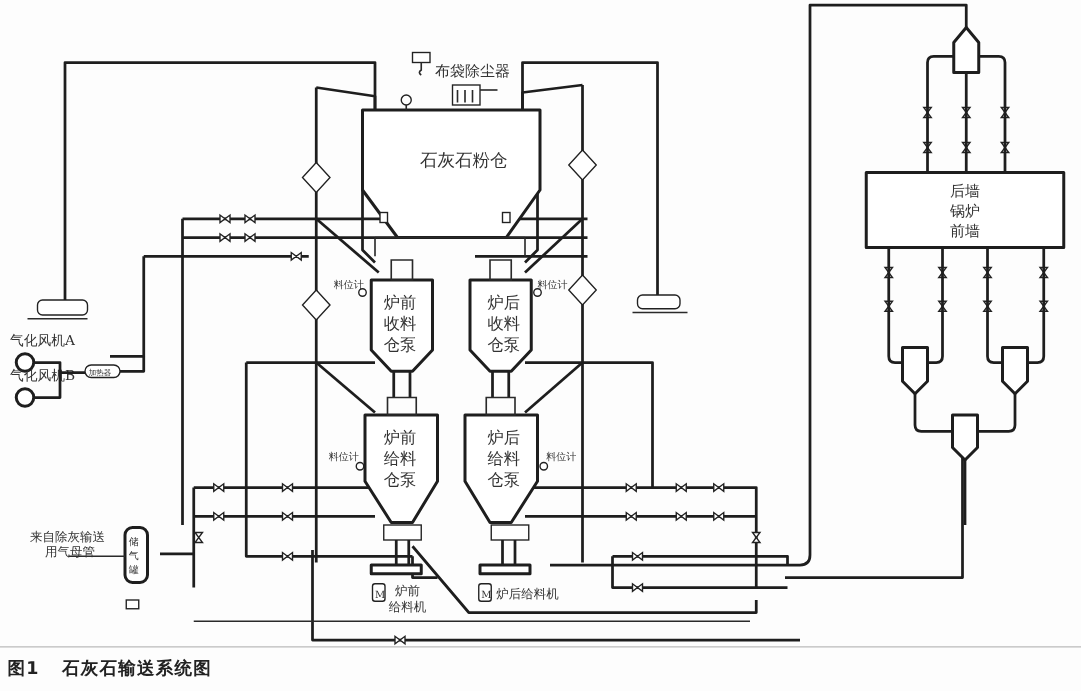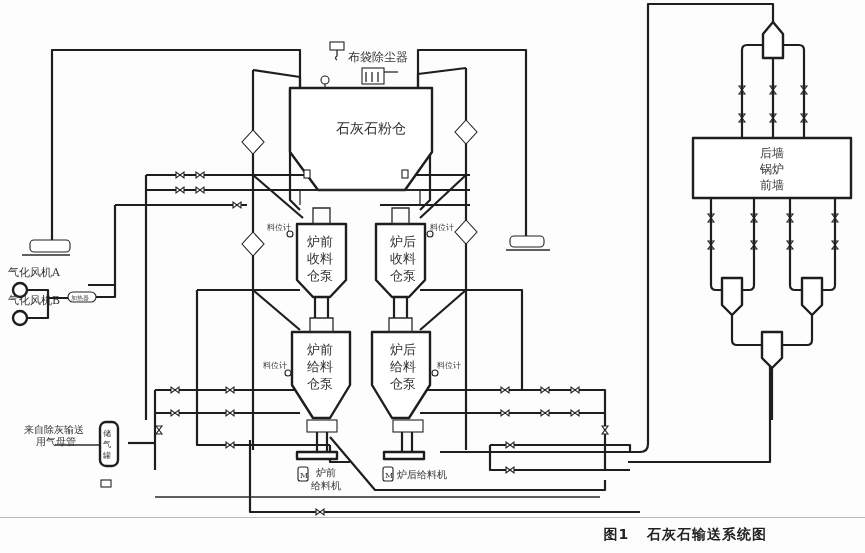--- a/index.html
+++ b/index.html
@@ -5,21 +5,21 @@
   html, body { margin: 0; padding: 0; background: #ffffff; }
   body { width: 865px; height: 553px; overflow: hidden; position: relative;
          font-family: "DejaVu Serif", "Liberation Serif", serif; }
   #stage { position: absolute; left: 0; top: 0; width: 865px; height: 553px; background: #fdfdfd; }
   svg { position: absolute; left: 0; top: 0; }
   .pipe { fill: none; stroke: #1e1e1e; stroke-width: 2.2; stroke-linejoin: round; }
   .thin { fill: none; stroke: #2a2a2a; stroke-width: 1.3; }
   .vessel { fill: #ffffff; stroke: #1e1e1e; stroke-width: 2.4; stroke-linejoin: round; }
   .sym { fill: #ffffff; stroke: #222; stroke-width: 1.1; }
   .lbl { font-family: "DejaVu Serif", "Liberation Serif", serif; fill: #333; }
-  .caption { position: absolute; left: 0; top: 526px; width: 773px; text-align: right;
+  .caption { position: absolute; left: 0; top: 526px; width: 773px; text-align: left;
              font-family: "DejaVu Sans", "Liberation Sans", sans-serif; font-size: 14px;
              font-weight: bold; color: #222; letter-spacing: 1px; }
   .caption span { margin: 0 6px; }
   .rule { position: absolute; left: 0; top: 517px; width: 865px; height: 1px; background: #bbb; }
 </style>
 </head>
 <body>
 
 <div id="stage">
 <svg width="865" height="553" viewBox="0 0 865 553">

